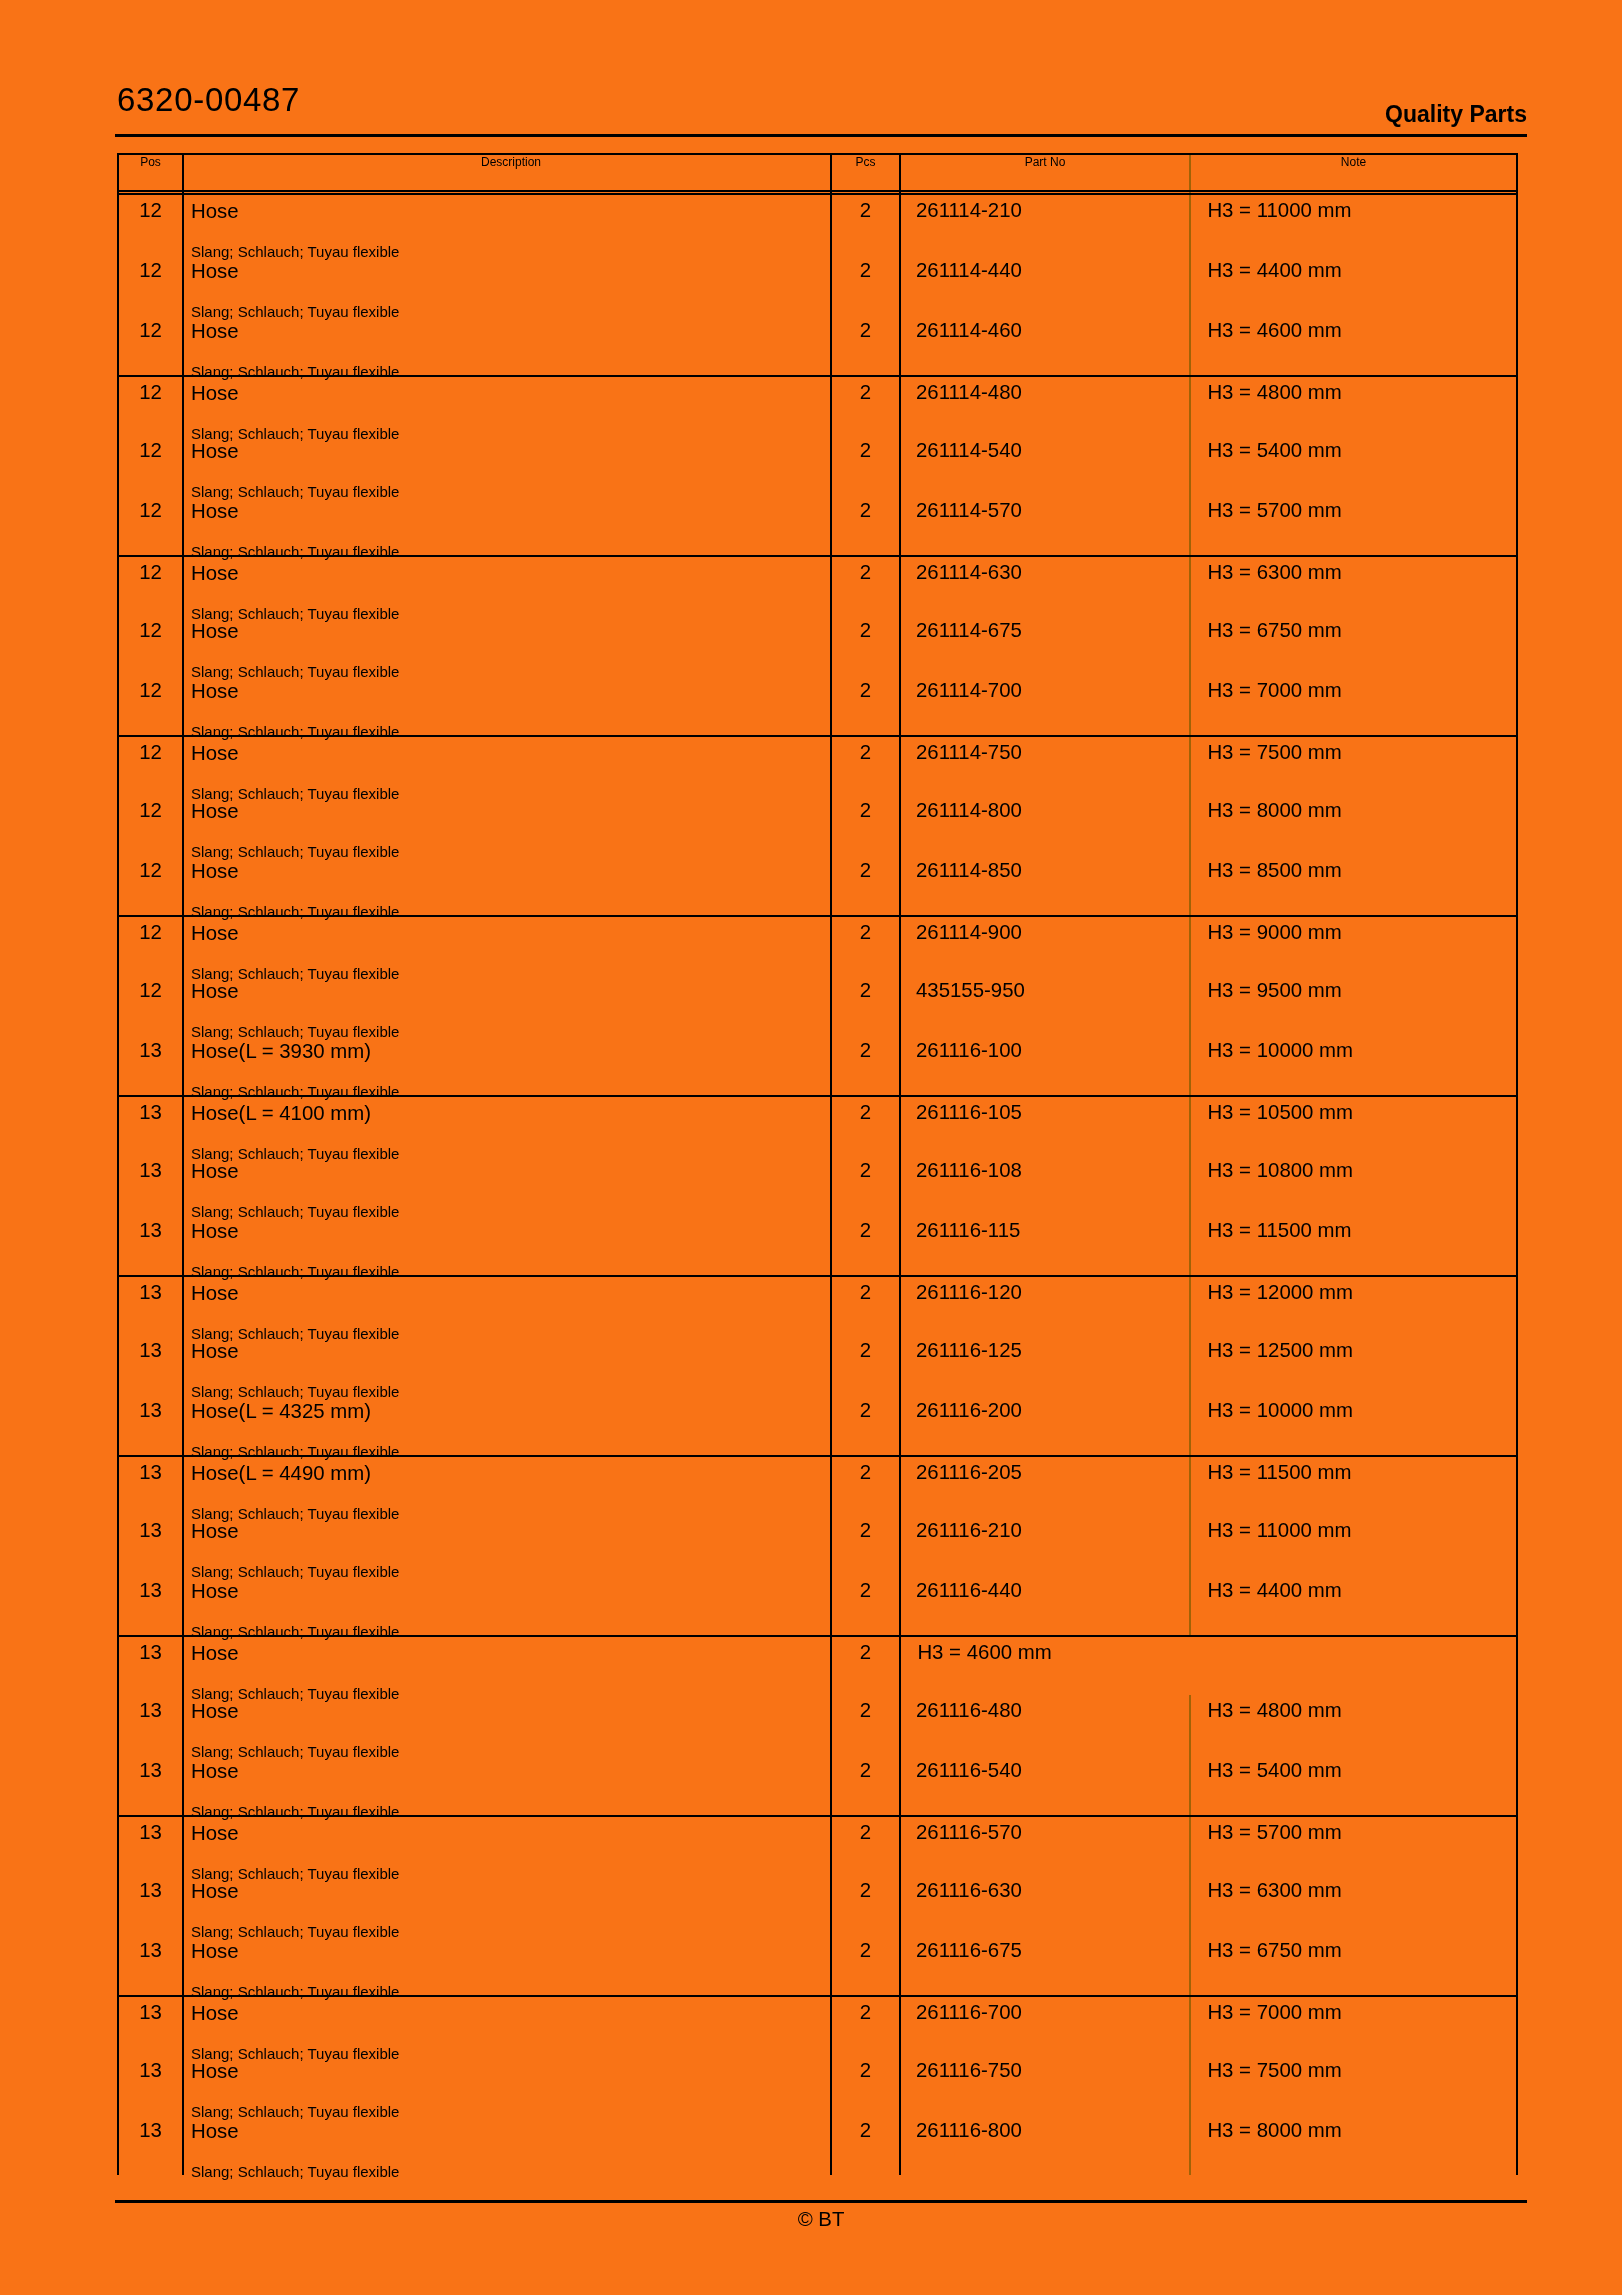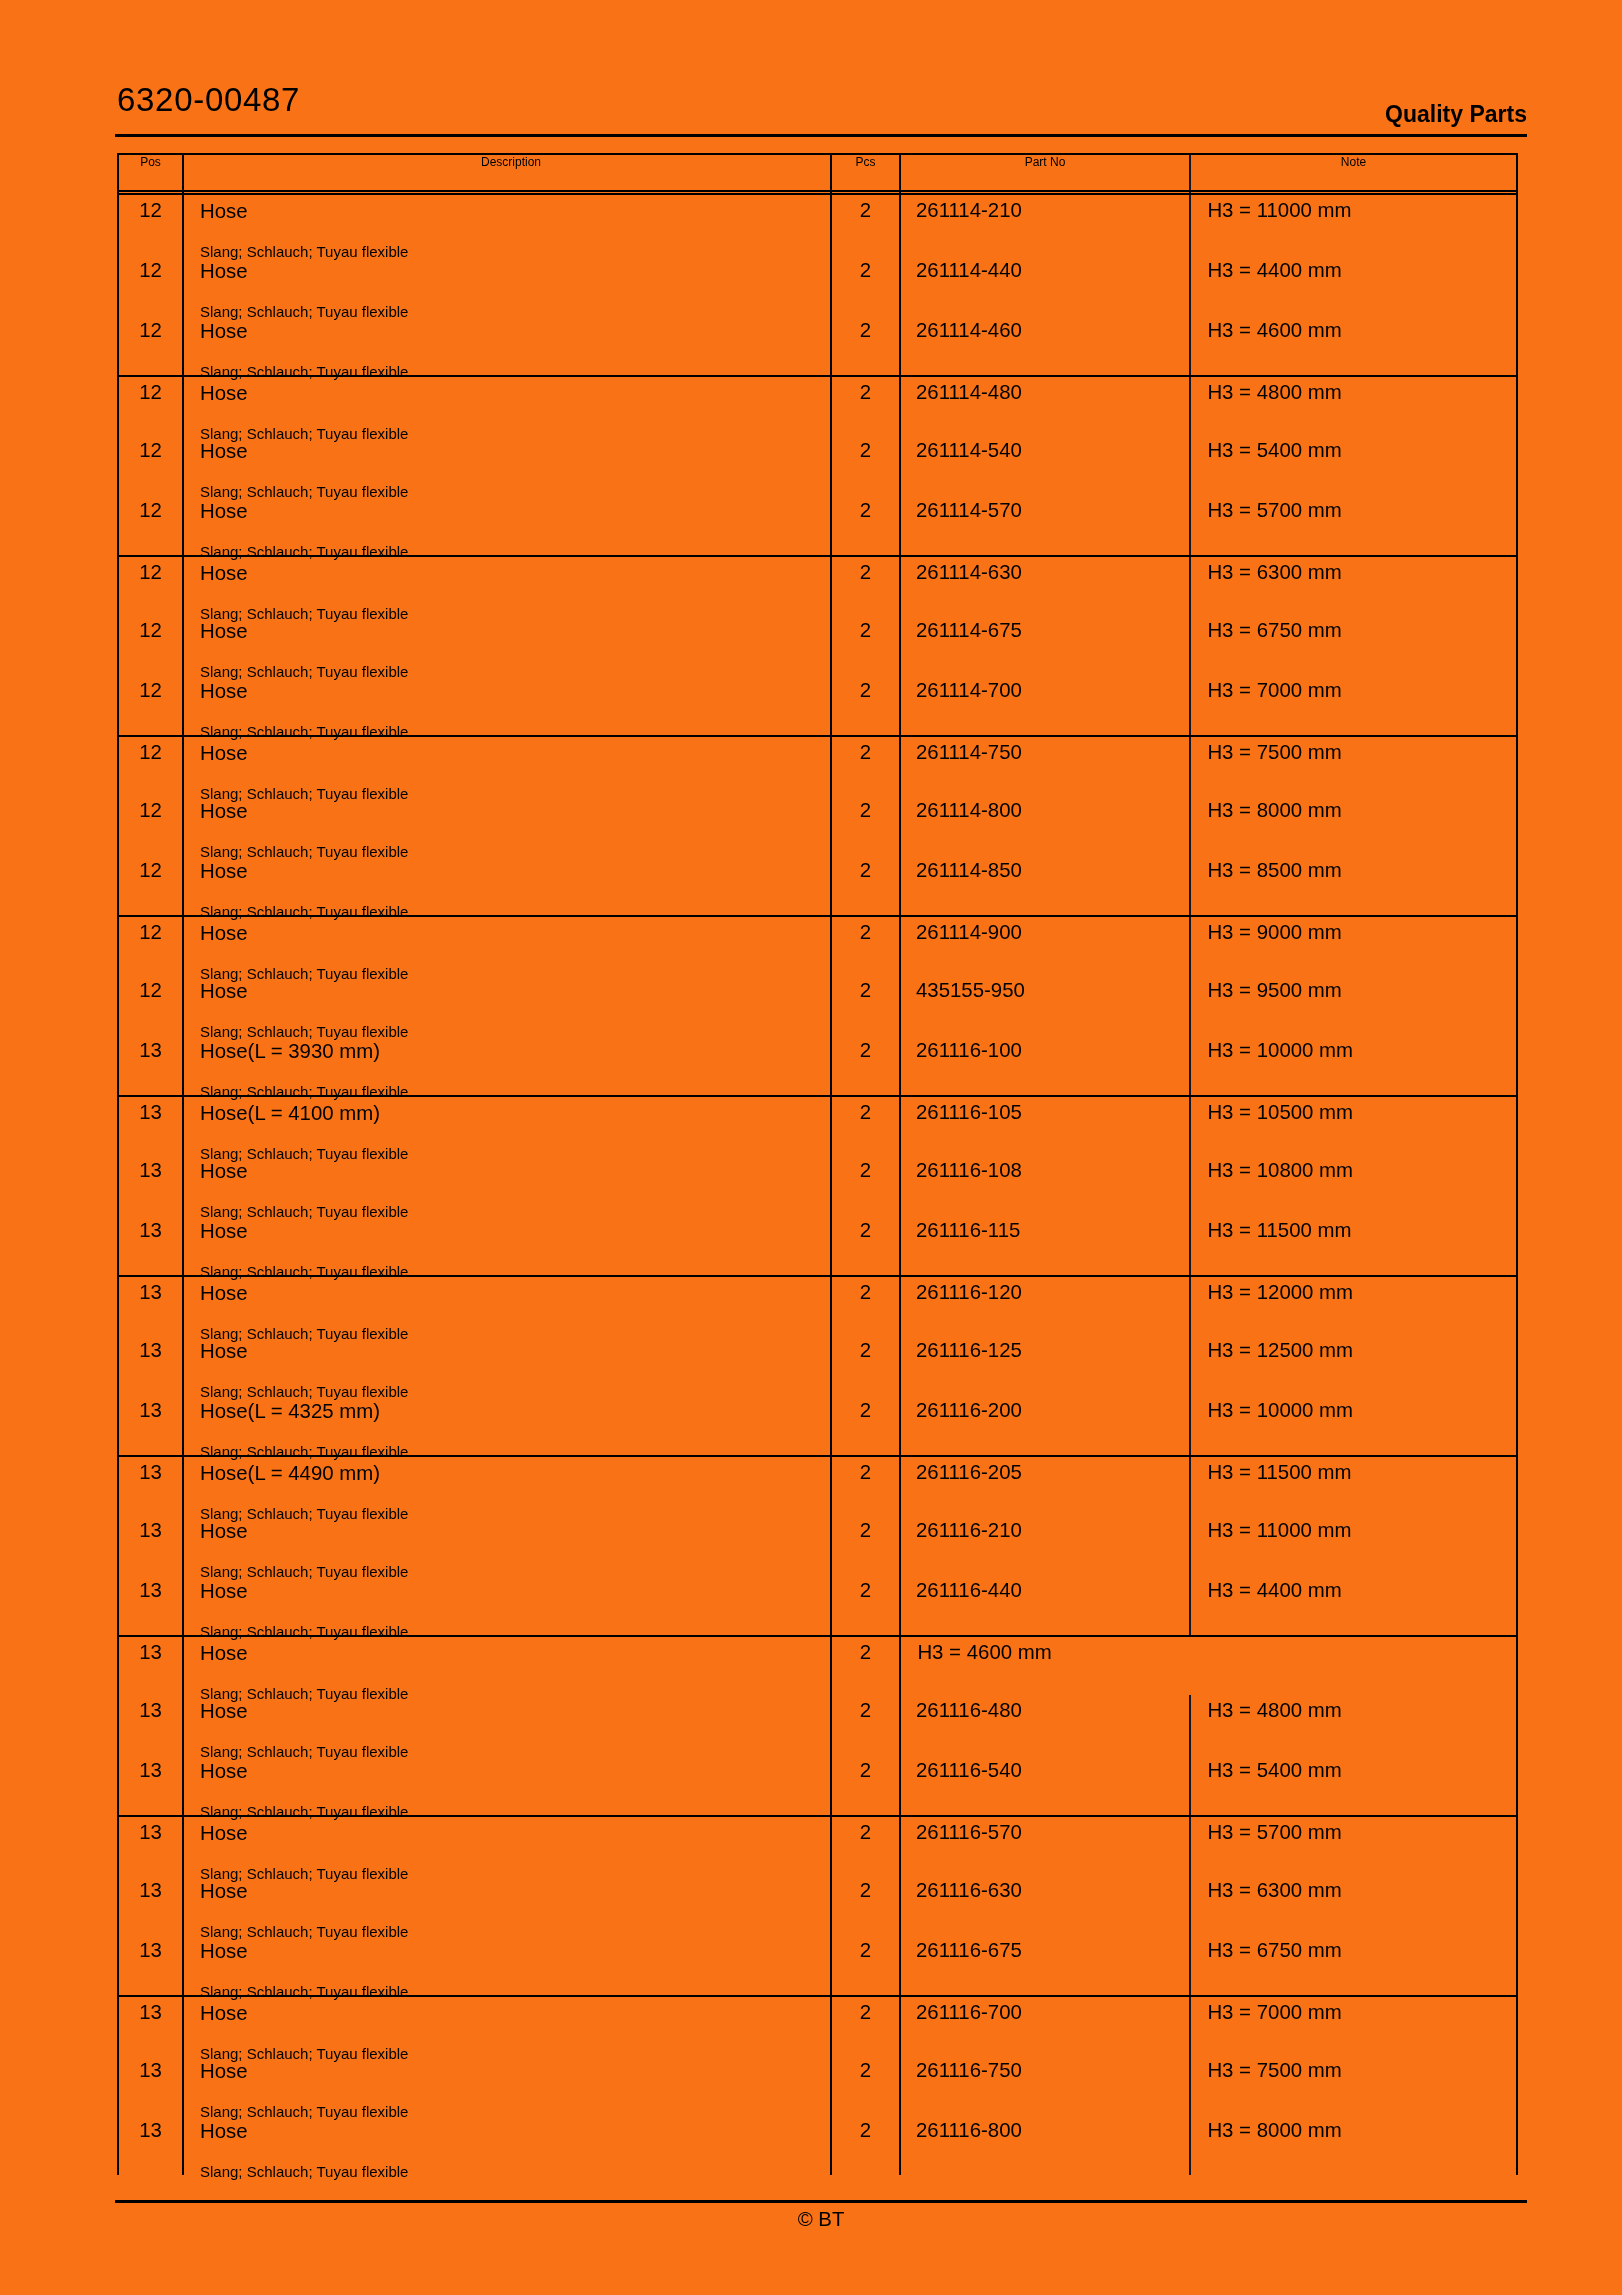--- a/index.html
+++ b/index.html
@@ -28,27 +28,27 @@
     box-sizing:border-box;
     border-left:2px solid #000; border-right:2px solid #000; border-top:2.7px solid #000;
   }
   .trow { display:flex; box-sizing:border-box; }
   .thead { height:37px; border-bottom:2px solid #000; align-items:center; font-size:12px; }
   .dblgap { height:3.4px; border-bottom:2px solid #000; }
   .cell { box-sizing:border-box; height:100%; }
   .c-pos  { width:65px;  border-right:2px solid #000; text-align:center; }
   .c-desc { width:648px; border-right:2px solid #000;padding-left:8px; }
   .c-pcs  { width:69px; border-right:2px solid #000; text-align:center; }
-  .c-part { width:290px; border-right:2px solid #0f172a; }
+  .c-part { width:290px; border-right:2px solid #a16207; }
   .c-note { width:325px; }
   .thead .cell { text-align:center; }
   .tbody .trow { height:60px; font-size:20.4px; }
   .tbody .trow.group-start { border-top:2.7px solid #000; }
   .tbody .c-pos  { padding-top:4.1px; }
-  .tbody .c-desc { padding-left:16px; padding-top:4.1px; }
+  .tbody .c-desc { padding-left:7px; padding-top:4.1px; }
   .tbody .c-pcs  { padding-top:4.1px; }
   .tbody .c-part { padding-left:15px; padding-top:4.1px; }
   .tbody .c-note { padding-left:16.4px; padding-top:4.1px; }
   .desc-main { display:block; line-height:24.5px; }
   .desc-sub  { display:block; font-size:15px; line-height:16.4px; margin-top:20px; }
   .footer-rule {
     position:absolute; left:115px; top:2200px; width:1412px; height:3.4px;
     background:#000;
   }
   .footer-text {

